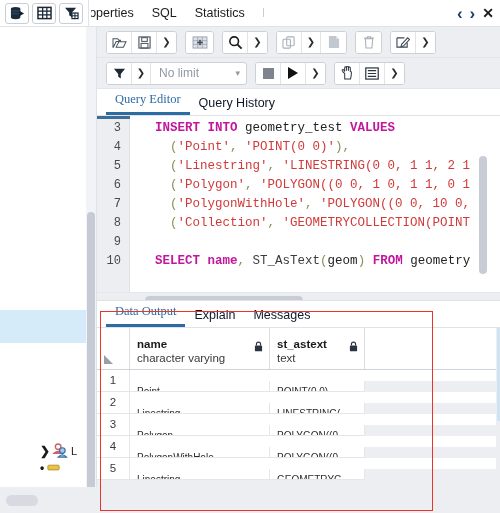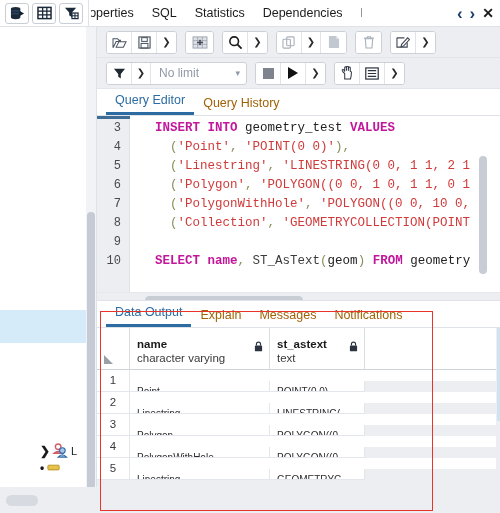--- a/index.html
+++ b/index.html
@@ -127,23 +127,23 @@
     border-bottom: 6px solid transparent;
   }
 
   
   #editor-tabs {
     height: 27px; background: #ffffff;
     display: flex; align-items: flex-end; padding-left: 9px;
     border-bottom: 1px solid #dfe3e8;
   }
   .etab {
-    font-size: 12.5px; padding: 0 9px 5px 9px; color: #a16207;
-  }
-  .etab.active { color: #2d6ca2; border-bottom: 3px solid #2d6ca2; }
+    font-size: 12.5px; padding: 0 9px 5px 9px; color: #0f172a;
+  }
+  .etab.active { color: #2d6ca2; border-bottom: 3px solid #2d6ca2; font-family: Liberation Serif, serif; }
 
   
   #editor-wrap {
     position: relative; height: 176px; background: #ffffff; overflow: hidden;
   }
   #gutter {
     position: absolute; left: 0; top: 0; width: 33px; height: 100%;
     background: #eceef1; border-right: 1px solid #dfe3e8;
   }
   #gutter-cap {
@@ -273,21 +273,20 @@
       <line x1="8.5" y1="10.5" x2="15" y2="10.5" stroke="#1b2a3a" stroke-width="1.1"></line>
       <line x1="11.7" y1="7.5" x2="11.7" y2="13.5" stroke="#1b2a3a" stroke-width="1.1"></line>
     </svg>
   </div>
   <div class="tb-sep"></div>
 
   <div id="obj-tabs">
     <div class="obj-tab clipped-left">roperties</div>
     <div class="obj-tab">SQL</div>
     <div class="obj-tab">Statistics</div>
-    <div class="obj-tab">Dependencies</div>
     <div class="obj-tab clipped-right">D</div>
   </div>
 
   <div id="obj-nav">
     <span class="navchev">‹</span>
     <span class="navchev">›</span>
     <span id="close-x">✕</span>
   </div>
 </div>
 
@@ -495,21 +494,20 @@
     <div id="ed-gutterpad"></div>
     <div id="ed-hthumb"></div>
   </div>
   <div id="panel-gap"></div>
 
   <div id="output">
     <div id="out-tabs">
       <div class="etab active">Data Output</div>
       <div class="etab">Explain</div>
       <div class="etab">Messages</div>
-      <div class="etab">Notifications</div>
     </div>
 
     <div id="grid">
       <div id="ghead">
         <div class="gh-corner"></div>
         <div class="gh-cell c1">
           <span class="gh-name">name</span>
           <span class="gh-type">character varying</span>
           <svg class="lockicon" width="9" height="11" viewBox="0 0 10 12">
             <rect x="1" y="5" width="8" height="6.4" rx="1" fill="#2b3440"></rect>

